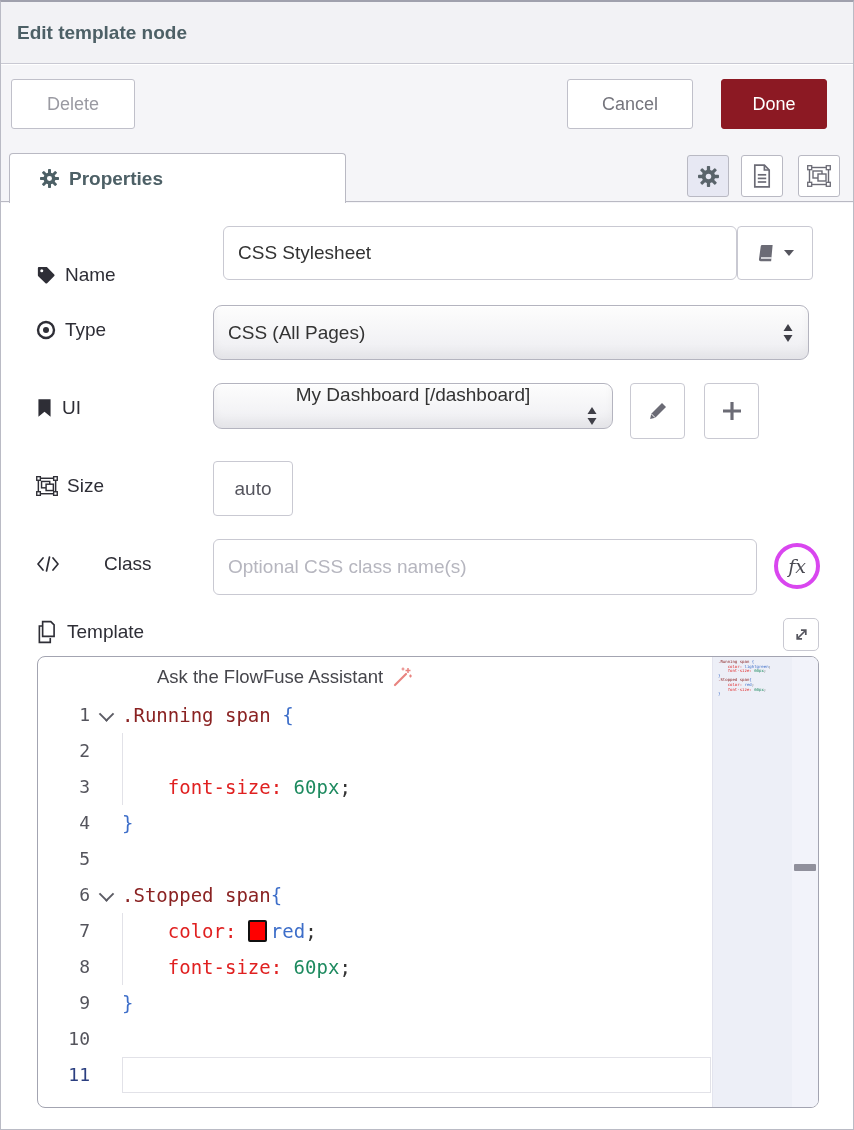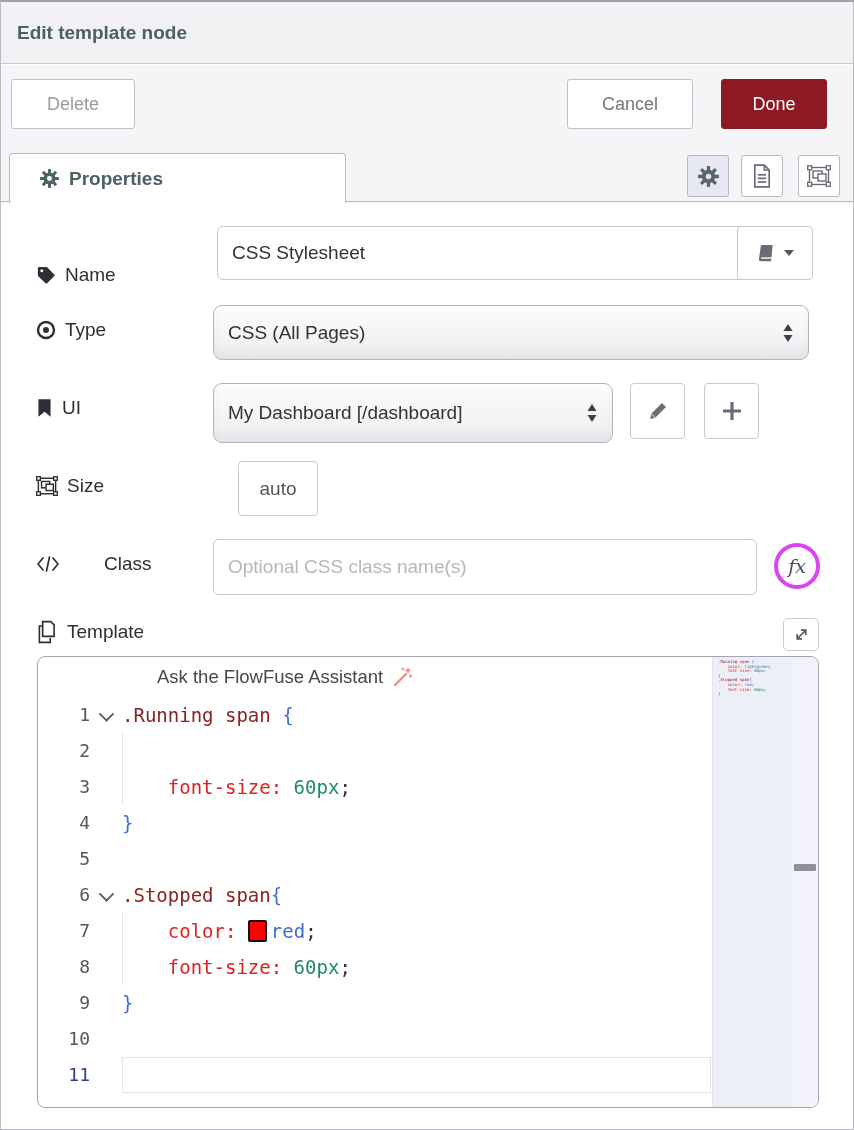--- a/index.html
+++ b/index.html
@@ -150,21 +150,21 @@
     </div>
   </div>
 
   <div class="row-label" style="top:238px;margin-top:24px;">
     <svg class="icon" width="20" height="20" viewBox="0 0 16 16">
       <path d="M1.5 8.2 V2.4 c0-.5.4-.9.9-.9 h5.8 c.3 0 .5.1.7.3 l5.7 5.7 c.4.4.4.9 0 1.3 l-5.7 5.7 c-.4.4-.9.4-1.3 0 L1.8 8.9 c-.2-.2-.3-.4-.3-.7z" fill="#2e2e36"></path>
       <circle cx="4.6" cy="4.6" r="1.2" fill="#fff"></circle>
     </svg>
     <span>Name</span>
   </div>
-  <input class="field" style="left: 216px; top: 224px; width: 592px; height: 54px;" type="text" value="CSS Stylesheet">
+  <input class="field" style="left: 222px; top: 224px; width: 514px; height: 54px;" type="text" value="CSS Stylesheet">
   <div class="sq-btn" style="left:736px;top:224px;width:76px;height:54px;gap:7px;">
     <svg class="icon" width="20" height="20" viewBox="0 0 16 16">
       <path d="M4 1.5 h8.5 l-1.2 13 H3 c-1 0-1.6-.8-1.4-1.7 L3 2.6 C3.1 2 3.5 1.5 4 1.5z" fill="#6b6b75"></path>
       <path d="M3.2 12 h8.6" stroke="#fff" stroke-width="1.1" fill="none"></path>
     </svg>
     <svg class="icon" width="10" height="6" viewBox="0 0 10 6">
         <path d="M0 0 h10 l-5 6z" fill="#55555e"></path>
       </svg>
   </div>
 
@@ -182,21 +182,21 @@
         <path d="M6 19 l4.5-7 h-9z" fill="#3f3f47"></path>
     </svg>
   </div>
 
   <div class="row-label" style="top:395px;">
     <svg class="icon" width="17" height="20" viewBox="0 0 14 16">
       <path d="M2 0.8 h10 v14.5 l-5-4.2 -5 4.2z" fill="#2e2e36"></path>
     </svg>
     <span>UI</span>
   </div>
-  <div class="selectbox" style="left:212px;top:381px;width:400px;height:60px;">
+  <div class="selectbox" style="left:212px;top:381px;width:400px;height:46px;flex-direction:column;">
     <span>My Dashboard [/dashboard]</span>
     <svg class="icon updown" width="12" height="20" viewBox="0 0 12 20">
       <path d="M6 1 l4.5 7 h-9z" fill="#3f3f47"></path>
         <path d="M6 19 l4.5-7 h-9z" fill="#3f3f47"></path>
     </svg>
   </div>
   <div class="sq-btn" style="left:629px;top:381px;width:55px;height:56px;">
     <svg class="icon" width="20" height="20" viewBox="0 0 16 16">
       <path d="M11.2 1.6 l3.2 3.2 -8.6 8.6 -4.1 0.9 0.9-4.1z" fill="#6b6b75"></path>
       <path d="M2.6 10.2 l3.2 3.2" stroke="#fff" stroke-width="0.8"></path>
@@ -215,21 +215,21 @@
       <rect x="11" y="9" width="8" height="7" fill="#fff" stroke="#2e2e36" stroke-width="1.6"></rect>
       <g fill="#fff" stroke="#2e2e36" stroke-width="1.5">
         <rect x="0.7" y="0.7" width="4" height="4"></rect>
           <rect x="19.3" y="0.7" width="4" height="4"></rect>
         <rect x="0.7" y="17.3" width="4" height="4"></rect>
           <rect x="19.3" y="17.3" width="4" height="4"></rect>
       </g>
     </svg>
     <span>Size</span>
   </div>
-  <button class="sq-btn" style="left:212px;top:459px;width:80px;height:55px;font-size:19px;color:#55555e;font-family:'Liberation Sans',sans-serif;margin-left:25px;">auto</button>
+  <button class="sq-btn" style="left:212px;top:459px;width:80px;height:55px;font-size:19px;color:#55555e;font-family:'Liberation Sans',sans-serif;">auto</button>
 
   <div class="row-label" style="top:551px;gap:44px;">
     <svg class="icon" width="24" height="16" viewBox="0 0 24 16">
       <path d="M7 2 L2 8 l5 6 M17 2 l5 6 -5 6 M13.5 1 l-3 14" fill="none" stroke="#2e2e36" stroke-width="1.7" stroke-linecap="round" stroke-linejoin="round"></path>
     </svg>
     <span>Class</span>
   </div>
   <input class="field" style="left: 212px; top: 537px; width: 544px; height: 56px;" type="text" placeholder="Optional CSS class name(s)">
   <div class="fx-circle">fx</div>
 

